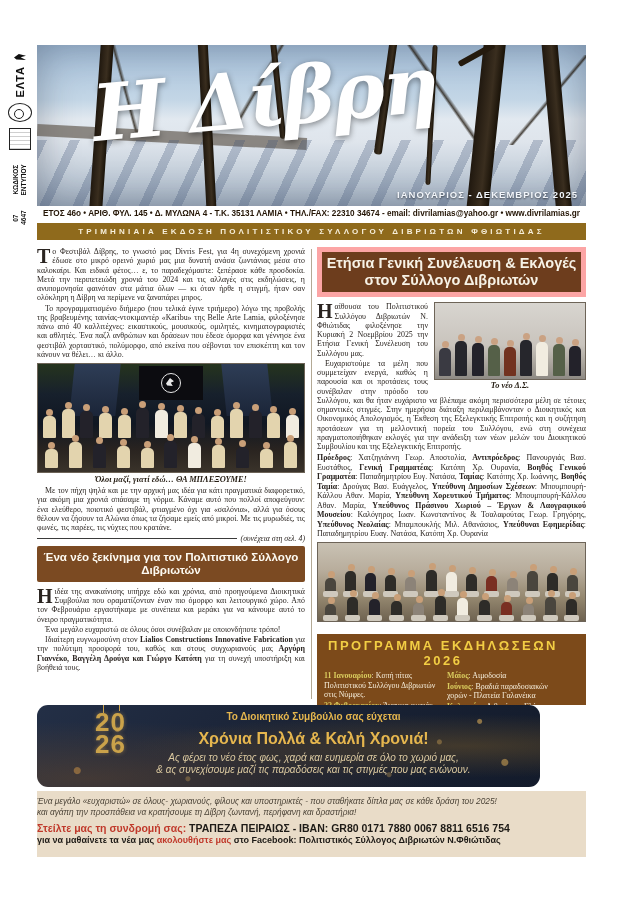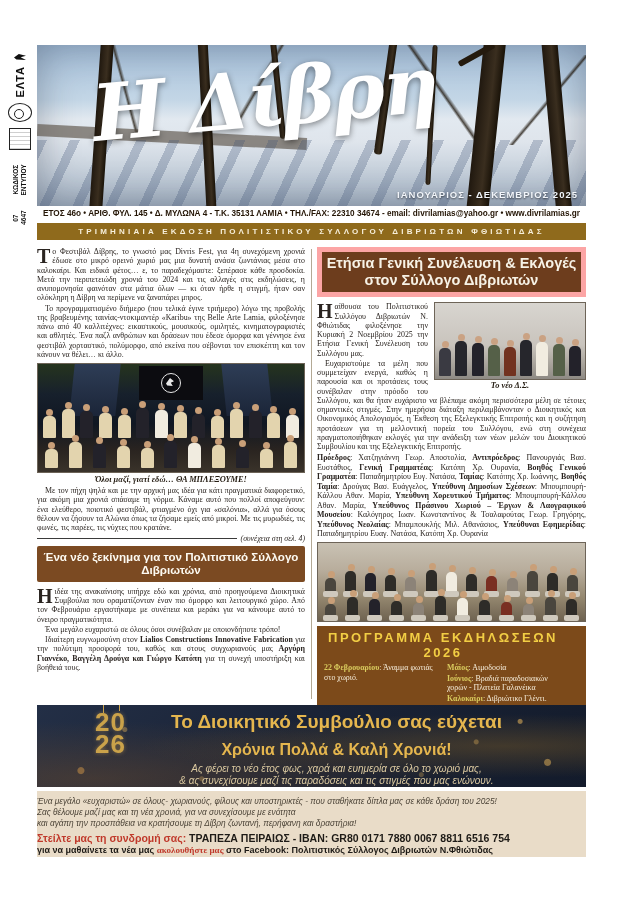--- a/index.html
+++ b/index.html
@@ -113,59 +113,59 @@
   .photo-hall{height:78px;margin-top:3px;
      background:linear-gradient(180deg,#c9c2b4 0%,#b8ad9c 35%,#94876f 70%,#6e6250 100%);}
   .photo-hall .crowd.back{bottom:26px;height:30px;} .photo-hall .crowd.front{bottom:2px;height:26px;}
   .photo-hall .person{width:11px;height:20px;background:#4a463e;}
   .photo-hall .person:nth-child(2n){background:#2e2c28;}
   .photo-hall .person:nth-child(5n){background:#8c8378;}
   .photo-hall .person:nth-child(9n){background:#7a2f22;}
   .photo-hall .person:after{content:"";position:absolute;left:-2px;bottom:-2px;width:15px;height:6px;background:#cfc9bd;border-radius:2px;}
   .caption.brown{color:#6b4a22;}
 
-  .program{background:#7c4a1a;margin-top:4px;padding:4px 24px 5px 7px;color:#f5ecd9;}
+  .program{background:#7c4a1a;margin-top:12px;padding:4px 24px 5px 7px;color:#f5ecd9;}
   .program h3{margin:0 0 3px 0;text-align:center;font-family:"Liberation Sans",sans-serif;
      font-weight:bold;font-size:13px;letter-spacing:2.5px;color:#f2ce44;}
   .prog-cols{display:flex;gap:8px;}
   .prog-col{flex:1;font-size:7.9px;line-height:1.25;}
   .ev{margin-bottom:1px;}
   .ev b{color:#d9cb5e;}
 
   
-  .xmas{position:absolute;left:37px;top:705px;width:549px;height:82px;overflow:hidden;
+  .xmas{position:absolute;left:37px;top:705px;width:503px;height:82px;overflow:hidden;
      background:
       radial-gradient(circle at 88% 20%,rgba(230,180,90,.55) 0 2px,transparent 3px),
       radial-gradient(circle at 93% 70%,rgba(230,180,90,.5) 0 3px,transparent 4px),
       radial-gradient(circle at 80% 45%,rgba(230,180,90,.35) 0 2px,transparent 3px),
       radial-gradient(circle at 8% 80%,rgba(210,150,70,.5) 0 3px,transparent 4px),
       radial-gradient(circle at 16% 30%,rgba(230,180,90,.4) 0 2px,transparent 3px),
       radial-gradient(circle at 70% 85%,rgba(230,180,90,.3) 0 2px,transparent 3px),
       radial-gradient(circle at 30% 90%,rgba(230,180,90,.3) 0 2px,transparent 3px),
       radial-gradient(ellipse at 85% 50%,rgba(120,90,40,.45),transparent 55%),
       radial-gradient(ellipse at 10% 90%,rgba(120,80,40,.4),transparent 55%),
-      linear-gradient(135deg,#232f46 0%,#1a2336 45%,#131b2b 100%);}
+      linear-gradient(135deg,#232f46 0%,#1a2336 45%,#131b2b 100%); border-radius: 11px;}
   .xyear{position:absolute;left:58px;top:6px;font-family:"Liberation Sans",sans-serif;font-weight:bold;
      font-size:26px;line-height:.85;color:#caa24a;text-shadow:0 0 4px rgba(220,170,80,.5);letter-spacing:1px;}
   .xyear:before{content:"";position:absolute;left:8px;top:-8px;width:1px;height:10px;background:#caa24a;}
   .xyear:after{content:"";position:absolute;left:24px;top:-8px;width:1px;height:8px;background:#caa24a;}
   .xtext{position:absolute;left:110px;right:60px;top:4px;text-align:center;}
-  .xl1{font-family:"Liberation Sans",sans-serif;font-weight:bold;font-size:19px;color:#e5b64e;margin-top:2px;}
+  .xl1{font-family:"Liberation Sans",sans-serif;font-weight:bold;font-size:10px;color:#e5b64e;margin-top:2px;}
   .xl2{font-family:"Liberation Sans",sans-serif;font-weight:bold;font-size:16px;color:#e5b64e;margin-top:8px;}
   .xl3{font-style:italic;font-size:10px;color:#dbc9a0;margin-top:4px;font-family:"Liberation Sans",sans-serif;}
   .xl4{font-style:italic;font-size:10px;color:#dbc9a0;margin-top:1px;font-family:"Liberation Sans",sans-serif;}
 
   
   .thanks{position:absolute;left:37px;top:791px;width:549px;height:66px;background:#e9dcc8;
      padding-top:5px;box-sizing:border-box;}
   .thline{font-family:"Liberation Sans",sans-serif;font-style:italic;font-size:8.3px;color:#4a4236;line-height:1.3;}
   .subline{margin-top:4px;font-family:"Liberation Sans",sans-serif;font-weight:bold;font-size:10.5px;color:#1d1a16;}
   .subline .red{color:#c0392b;}
   .followline{margin-top:1px;font-family:"Liberation Sans",sans-serif;font-weight:bold;font-size:9px;color:#1d1a16;}
-  .followline .red{color:#c0392b;font-family:Liberation Serif, serif;}
+  .followline .red{color:#c0392b;}
 </style>
 </head>
 <body>
 
 <div class="postal">
   <span class="bird"></span>
   <span class="elta">ΕΛΤΑ</span>
   <span class="stamp"></span>
   <span class="parcel"></span>
   <span class="pcode">ΚΩΔΙΚΟΣ ΕΝΤΥΠΟΥ</span>
@@ -298,20 +298,21 @@
           <span class="person" style="height: 16.3px;"></span>
           <span class="person" style="height: 14.3px;"></span>
           <span class="person" style="height: 21.3px;"></span>
           <span class="person" style="height: 19.3px;"></span>
         </div>
     </div>
     <div class="program">
       <h3>ΠΡΟΓΡΑΜΜΑ ΕΚΔΗΛΩΣΕΩΝ 2026</h3>
       <div class="prog-cols">
         <div class="prog-col">
+            <div class="ev"><b>11 Ιανουαρίου</b>: Κοπή πίτας Πολιτιστικού Συλλόγου Διβριωτών στις Νύμφες.</div>
             <div class="ev"><b>22 Φεβρουαρίου</b>: Άναμμα φωτιάς στο χωριό.</div>
           </div>
         <div class="prog-col">
             <div class="ev"><b>Μάϊος</b>: Αιμοδοσία</div>
             <div class="ev"><b>Ιούνιος</b>: Βραδιά παραδοσιακών χορών - Πλατεία Γαλανέικα</div>
             <div class="ev"><b>Καλοκαίρι</b>: Διβριώτικο Γλέντι.</div>
           </div>
       </div>
 
     </div>
@@ -326,21 +327,20 @@
   <div class="xtext">
     <div class="xl1">Το Διοικητικό Συμβούλιο σας εύχεται</div>
     <div class="xl2">Χρόνια Πολλά &amp; Καλή Χρονιά!</div>
     <div class="xl3">Ας φέρει το νέο έτος φως, χαρά και ευημερία σε όλο το χωριό μας,</div>
     <div class="xl4">&amp; ας συνεχίσουμε μαζί τις παραδόσεις και τις στιγμές που μας ενώνουν.</div>
   </div>
 </div>
 
 <div class="thanks">
   <div class="thline">Ένα μεγάλο «ευχαριστώ» σε όλους- χωριανούς, φίλους και υποστηρικτές - που σταθήκατε δίπλα μας σε κάθε δράση του 2025!</div>
-  <div class="thline">Σας θέλουμε μαζί μας και τη νέα χρονιά, για να συνεχίσουμε με ενότητα</div>
   <div class="thline">και αγάπη την προσπάθεια να κρατήσουμε τη Δίβρη ζωντανή, περήφανη και δραστήρια!</div>
   <div class="subline">
     <span class="red">Στείλτε μας τη συνδρομή σας:</span>
     <span>ΤΡΑΠΕΖΑ ΠΕΙΡΑΙΩΣ - IBAN: GR80 0171 7880 0067 8811 6516 754</span>
   </div>
   <div class="followline">
     <span>για να μαθαίνετε τα νέα μας</span>
     <span class="red">ακολουθήστε μας</span>
     <span>στο</span>
     <span>Facebook: Πολιτιστικός Σύλλογος Διβριωτών Ν.Φθιώτιδας</span>

